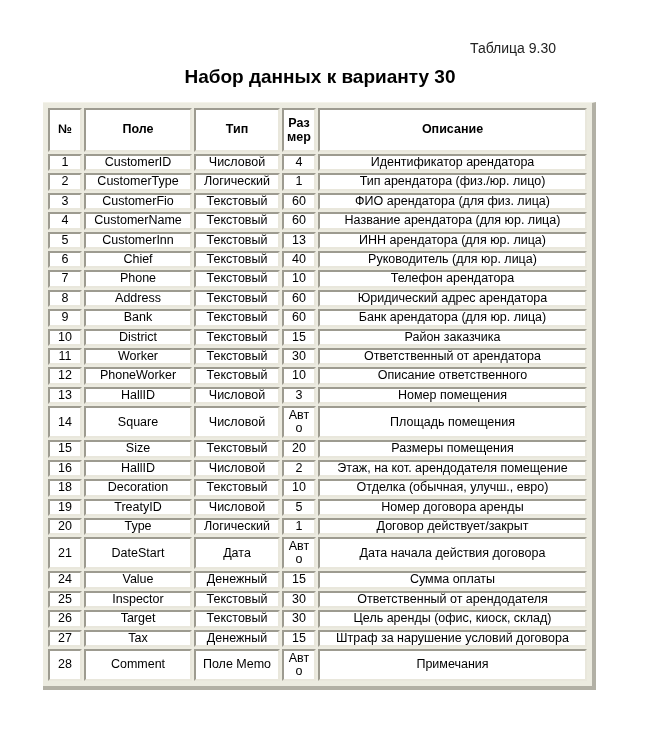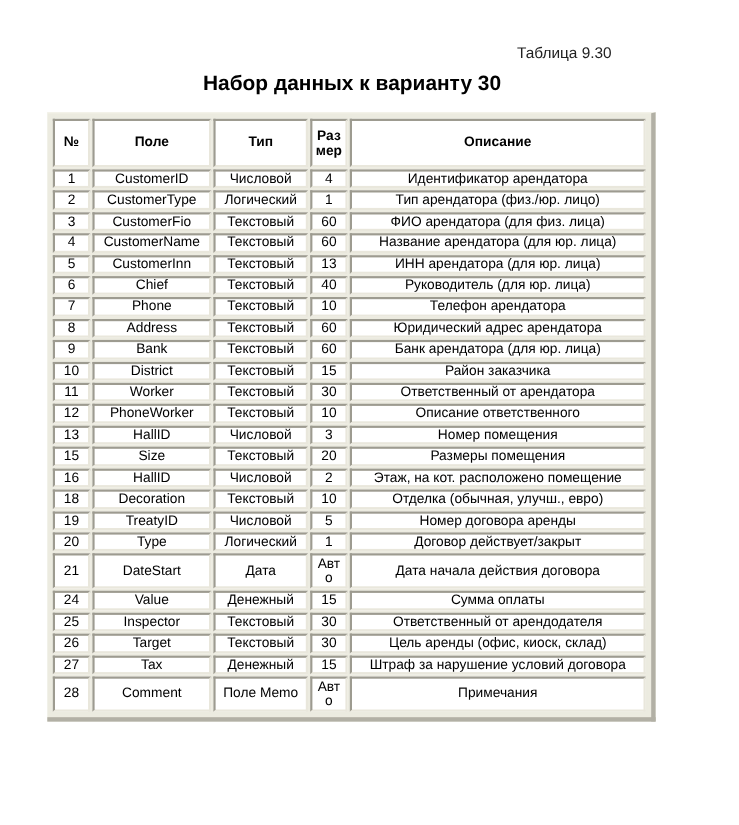--- a/index.html
+++ b/index.html
@@ -201,33 +201,40 @@
           <td class="size-cell">10</td>
           <td>Описание ответственного</td>
         </tr>
         <tr>
           <td>13</td>
           <td>HallID</td>
           <td>Числовой</td>
           <td class="size-cell">3</td>
           <td>Номер помещения</td>
         </tr>
+        <tr class="tall">
+          <td>14</td>
+          <td>Square</td>
+          <td>Числовой</td>
+          <td class="size-cell">Авто</td>
+          <td>Площадь помещения</td>
+        </tr>
         <tr>
           <td>15</td>
           <td>Size</td>
           <td>Текстовый</td>
           <td class="size-cell">20</td>
           <td>Размеры помещения</td>
         </tr>
         <tr>
           <td>16</td>
           <td>HallID</td>
           <td>Числовой</td>
           <td class="size-cell">2</td>
-          <td>Этаж, на кот. расположено помещение</td>
+          <td>Этаж, на кот. арендодателя помещение</td>
         </tr>
         <tr>
           <td>18</td>
           <td>Decoration</td>
           <td>Текстовый</td>
           <td class="size-cell">10</td>
           <td>Отделка (обычная, улучш., евро)</td>
         </tr>
         <tr>
           <td>19</td>

